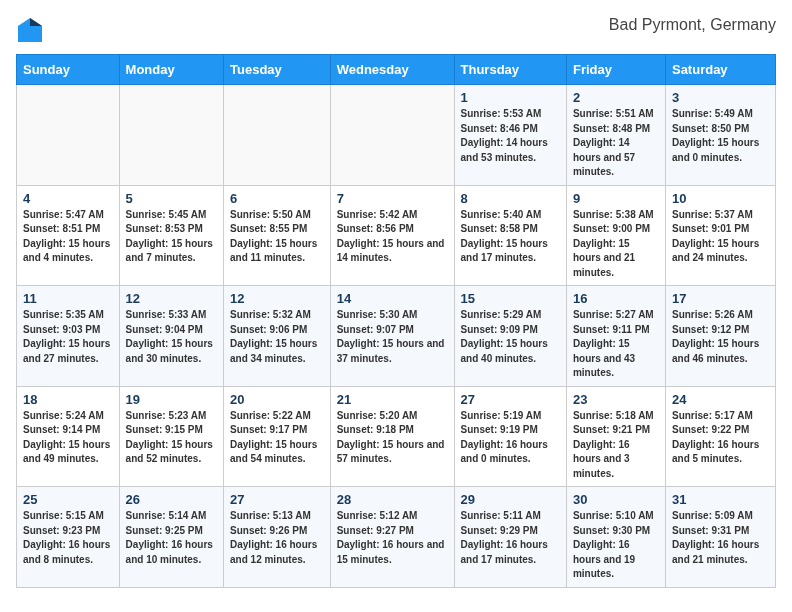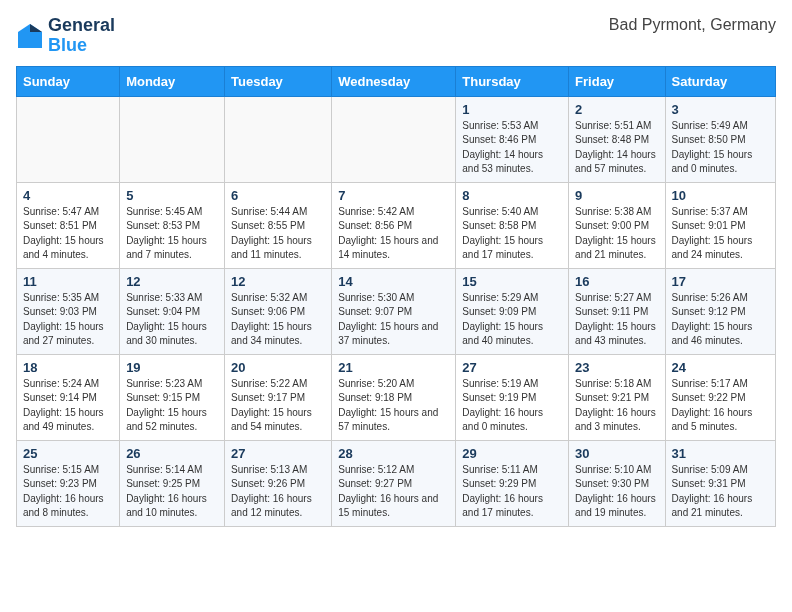--- a/index.html
+++ b/index.html
@@ -90,38 +90,35 @@
       font-size: 13px;
       font-weight: bold;
       color: #1a3a5c;
       display: block;
       margin-bottom: 2px;
     }
     .day-detail {
       font-size: 10px;
       color: #333;
       line-height: 1.45;
+      font-weight: bold;
     }
     .empty-cell {
       background: #f9f9f9 !important;
     }
   </style>
 </head>
 <body>
 
 <div class="header">
   <div class="logo">
     <svg class="logo-icon" viewBox="0 0 28 28" xmlns="http://www.w3.org/2000/svg">
       <polygon points="14,2 26,10 26,26 2,26 2,10" fill="#2196f3"></polygon>
       <polygon points="14,2 26,10 14,10" fill="#1a3a5c"></polygon>
     </svg>
-    <div class="logo-text">
-      <span class="logo-general">General</span>
-      <span class="logo-blue">Blue</span>
-    </div>
   </div>
   <div class="title-area">
     <div class="subtitle">Bad Pyrmont, Germany</div>
   </div>
 </div>
 
 <table>
   <thead>
     <tr>
     <th>Sunday</th>
@@ -154,21 +151,21 @@
       </tr>
       <tr>
         <td><span class="day-number">4</span><span class="day-detail">Sunrise: 5:47 AM
 Sunset: 8:51 PM
 Daylight: 15 hours
 and 4 minutes.</span></td>
         <td><span class="day-number">5</span><span class="day-detail">Sunrise: 5:45 AM
 Sunset: 8:53 PM
 Daylight: 15 hours
 and 7 minutes.</span></td>
-        <td><span class="day-number">6</span><span class="day-detail">Sunrise: 5:44 AM
+        <td><span class="day-number">6</span><span class="day-detail">Sunrise: 5:50 AM
 Sunset: 8:55 PM
 Daylight: 15 hours
 and 11 minutes.</span></td>
         <td><span class="day-number">7</span><span class="day-detail">Sunrise: 5:42 AM
 Sunset: 8:56 PM
 Daylight: 15 hours
 and 14 minutes.</span></td>
         <td><span class="day-number">8</span><span class="day-detail">Sunrise: 5:40 AM
 Sunset: 8:58 PM
 Daylight: 15 hours

